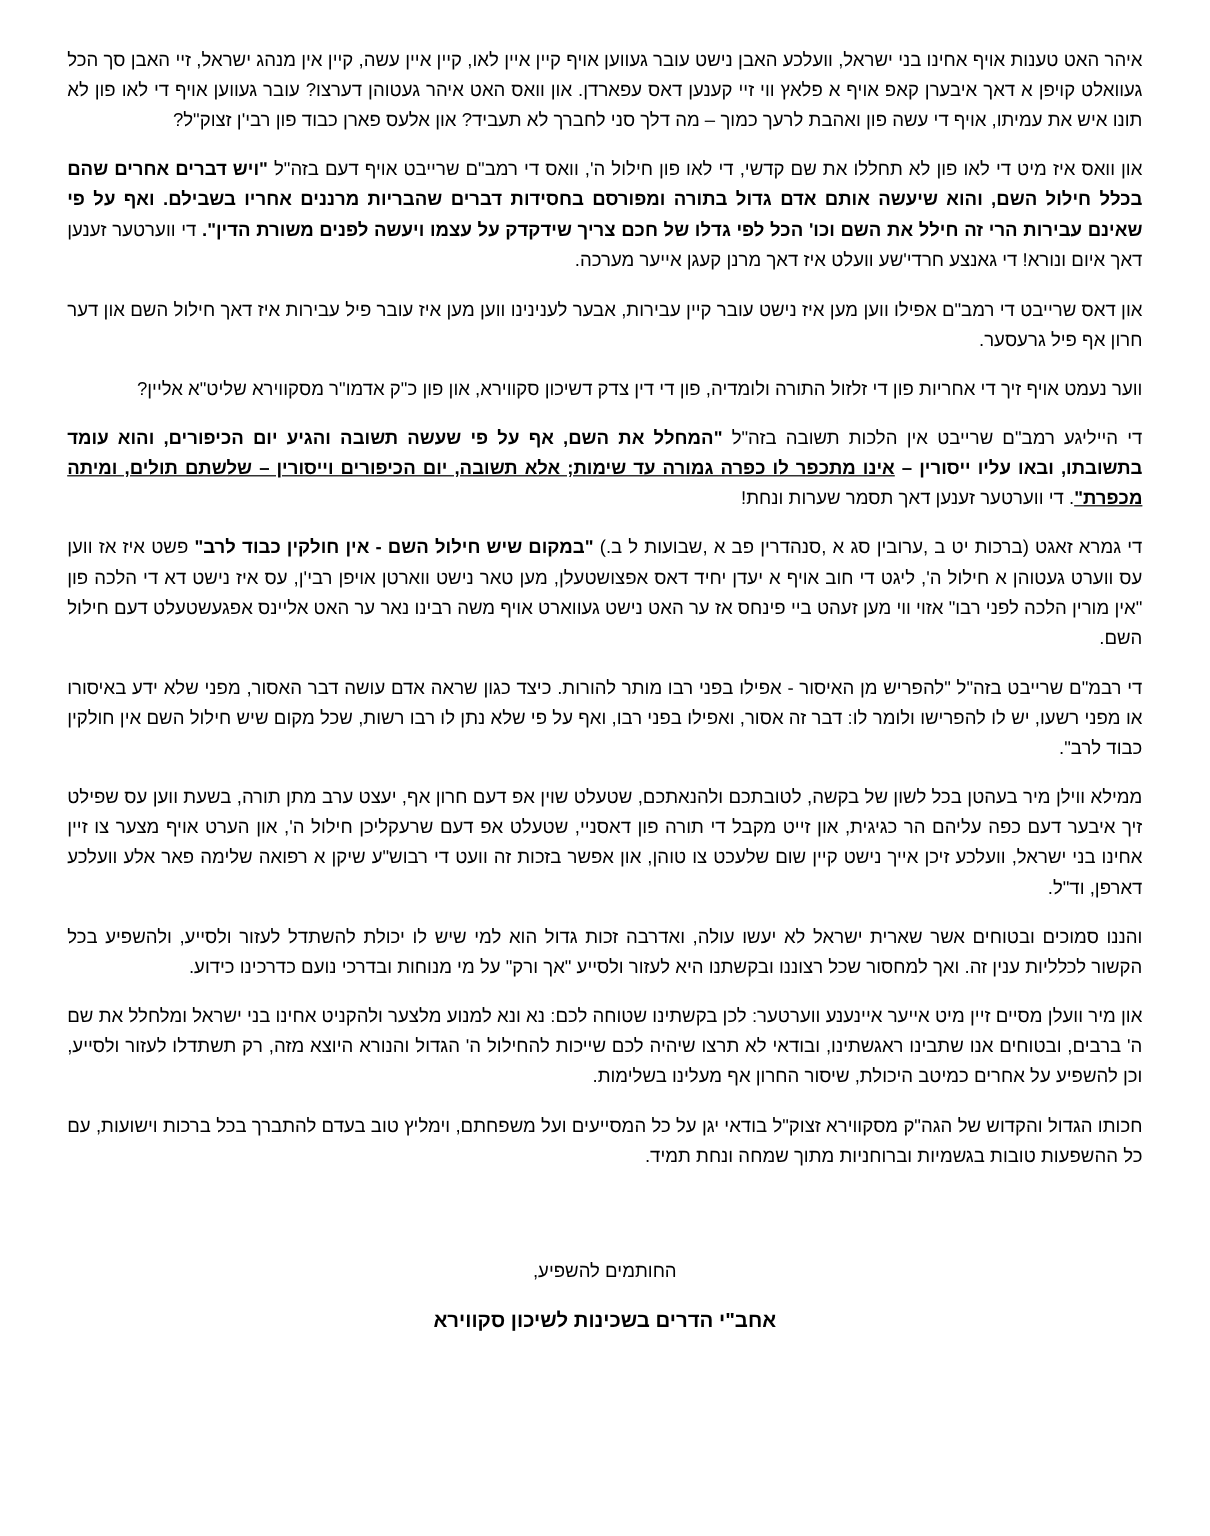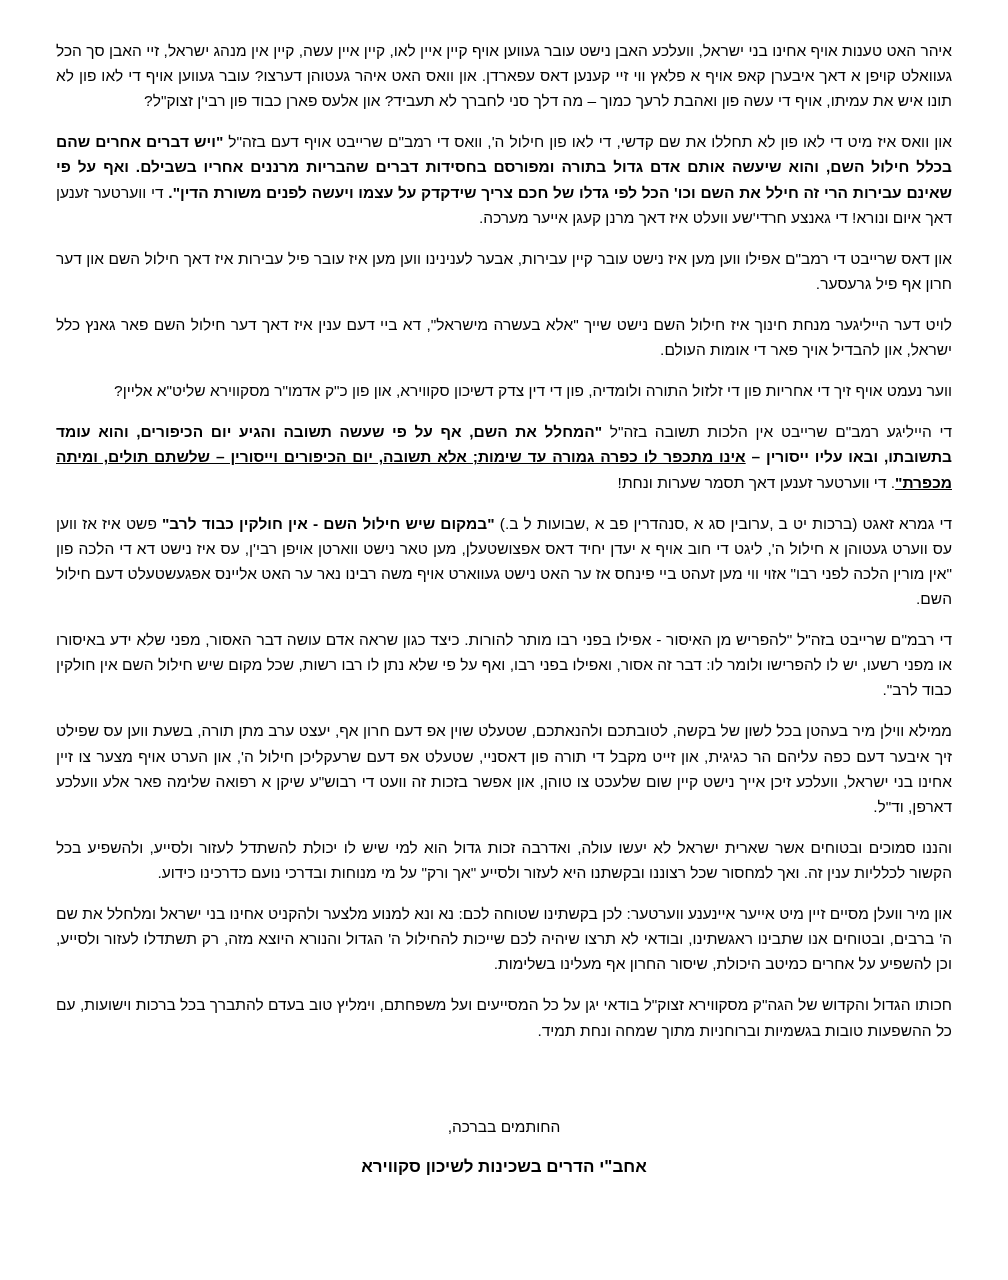--- a/index.html
+++ b/index.html
@@ -71,23 +71,20 @@
     </p>
 
     <p class="para">
       <span>און וואס איז מיט די לאו פון לא תחללו את שם קדשי, די לאו פון חילול ה', וואס די רמב"ם שרייבט אויף דעם בזה"ל </span><span class="b">"ויש דברים אחרים שהם בכלל חילול השם, והוא שיעשה אותם אדם גדול בתורה ומפורסם בחסידות דברים שהבריות מרננים אחריו בשבילם. ואף על פי שאינם עבירות הרי זה חילל את השם וכו' הכל לפי גדלו של חכם צריך שידקדק על עצמו ויעשה לפנים משורת הדין".</span><span> די ווערטער זענען דאך איום ונורא! די גאנצע חרדי'שע וועלט איז דאך מרנן קעגן אייער מערכה.</span>
     </p>
 
     <p class="para">
       <span>און דאס שרייבט די רמב"ם אפילו ווען מען איז נישט עובר קיין עבירות, אבער לענינינו ווען מען איז עובר פיל עבירות איז דאך חילול השם און דער חרון אף פיל גרעסער.</span>
     </p>
 
-    <p class="para">
-      <span>לויט דער הייליגער מנחת חינוך איז חילול השם נישט שייך "אלא בעשרה מישראל", דא ביי דעם ענין איז דאך דער חילול השם פאר גאנץ כלל ישראל, און להבדיל אויך פאר די אומות העולם.</span>
-    </p>
 
     <p class="para">
       <span>ווער נעמט אויף זיך די אחריות פון די זלזול התורה ולומדיה, פון די דין צדק דשיכון סקווירא, און פון כ"ק אדמו"ר מסקווירא שליט"א אליין?</span>
     </p>
 
     <p class="para">
       <span>די הייליגע רמב"ם שרייבט אין הלכות תשובה בזה"ל </span><span class="b">"המחלל את השם, אף על פי שעשה תשובה והגיע יום הכיפורים, והוא עומד בתשובתו, ובאו עליו ייסורין – </span><span class="bu">אינו מתכפר לו כפרה גמורה עד שימות; אלא תשובה, יום הכיפורים וייסורין – שלשתם תולים, ומיתה מכפרת"</span><span>. די ווערטער זענען דאך תסמר שערות ונחת!</span>
     </p>
 
     <p class="para">
@@ -109,18 +106,18 @@
     <p class="para">
       <span>און מיר וועלן מסיים זיין מיט אייער איינענע ווערטער: לכן בקשתינו שטוחה לכם: נא ונא למנוע מלצער ולהקניט אחינו בני ישראל ומלחלל את שם ה' ברבים, ובטוחים אנו שתבינו ראגשתינו, ובודאי לא תרצו שיהיה לכם שייכות להחילול ה' הגדול והנורא היוצא מזה, רק תשתדלו לעזור ולסייע, וכן להשפיע על אחרים כמיטב היכולת, שיסור החרון אף מעלינו בשלימות.</span>
     </p>
 
     <p class="para">
       <span>חכותו הגדול והקדוש של הגה"ק מסקווירא זצוק"ל בודאי יגן על כל המסייעים ועל משפחתם, וימליץ טוב בעדם להתברך בכל ברכות וישועות, עם כל ההשפעות טובות בגשמיות וברוחניות מתוך שמחה ונחת תמיד.</span>
     </p>
 
     <div class="spacer-lg"></div>
 
-    <p class="closing">החותמים בברכה,</p>
+    <p class="closing">החותמים להשפיע,</p>
 
     <p class="signature">אחב"י הדרים בשכינות לשיכון סקווירא</p>
 
   </div>
 </div>
 
 </body></html>

